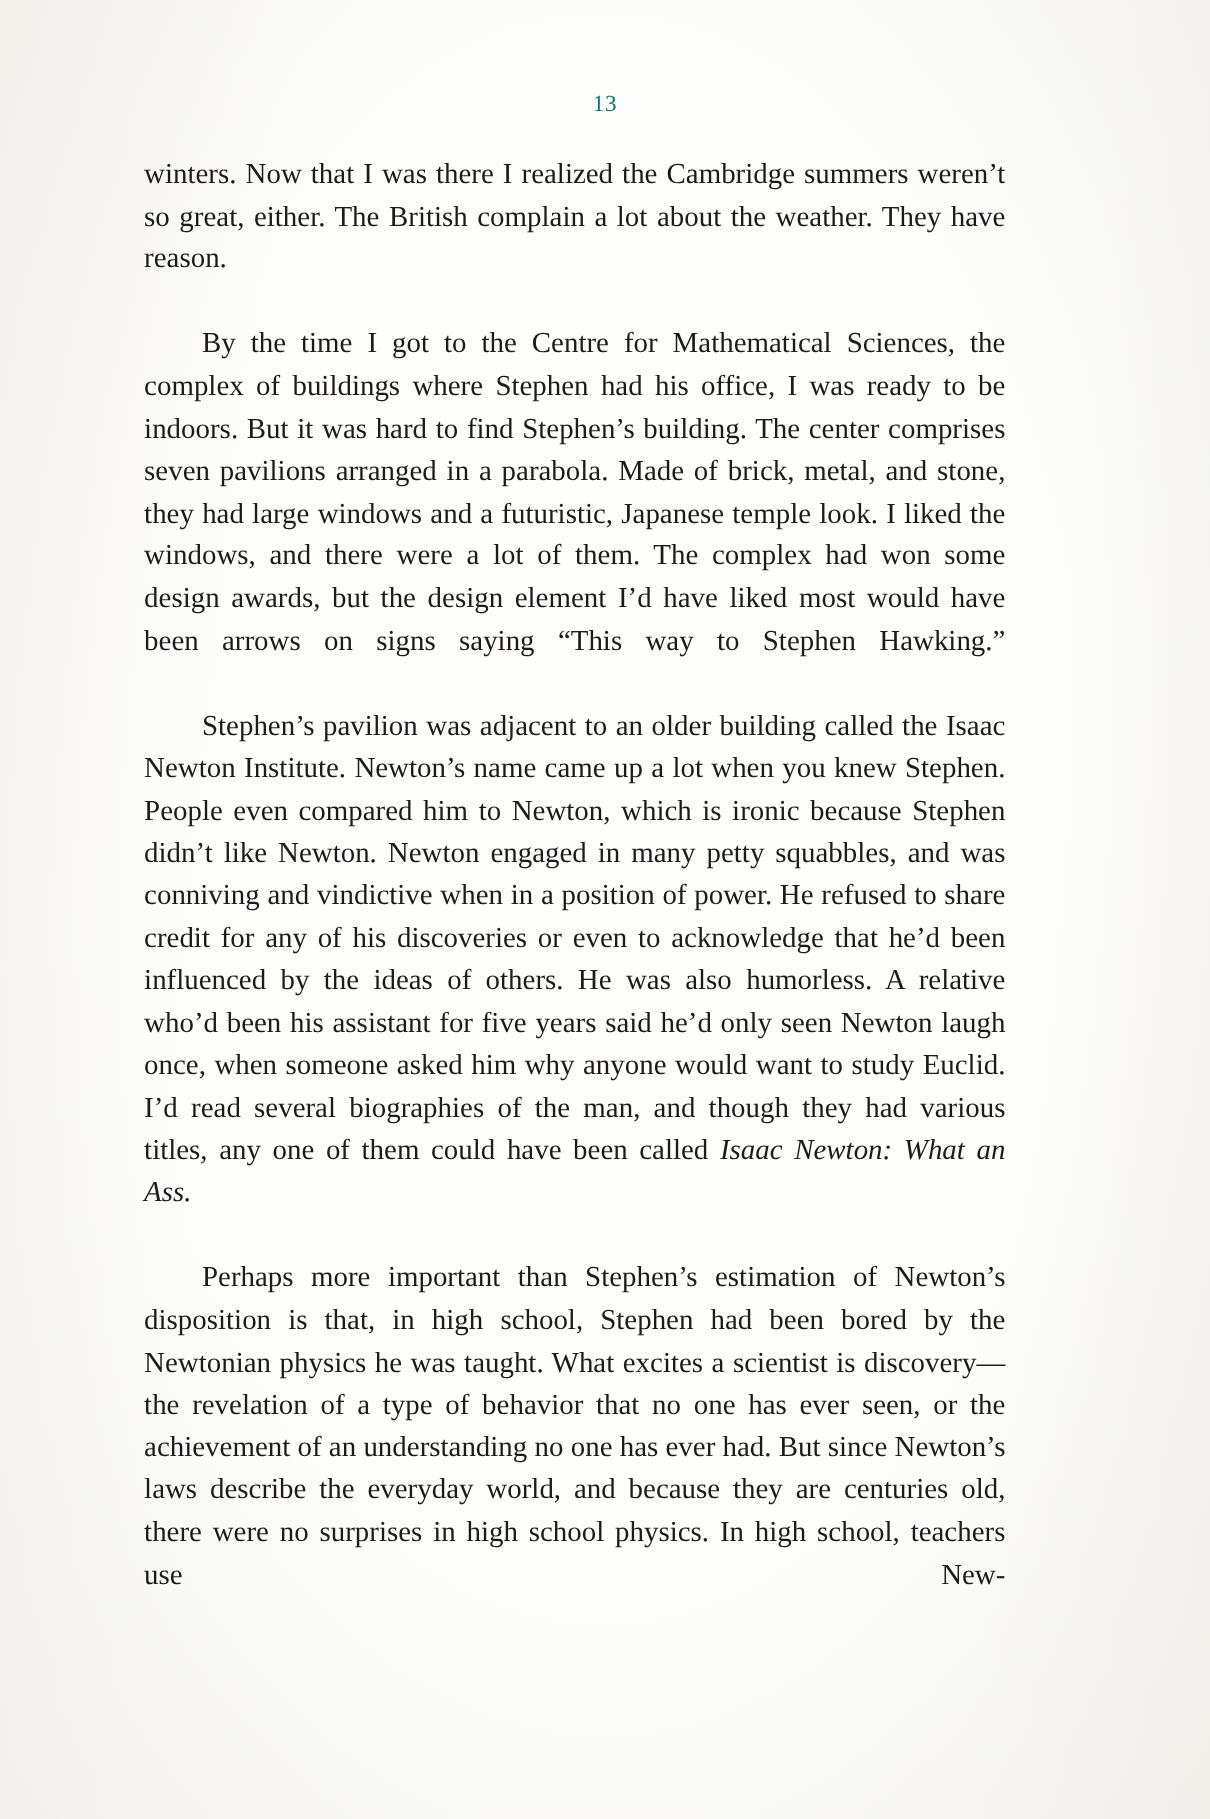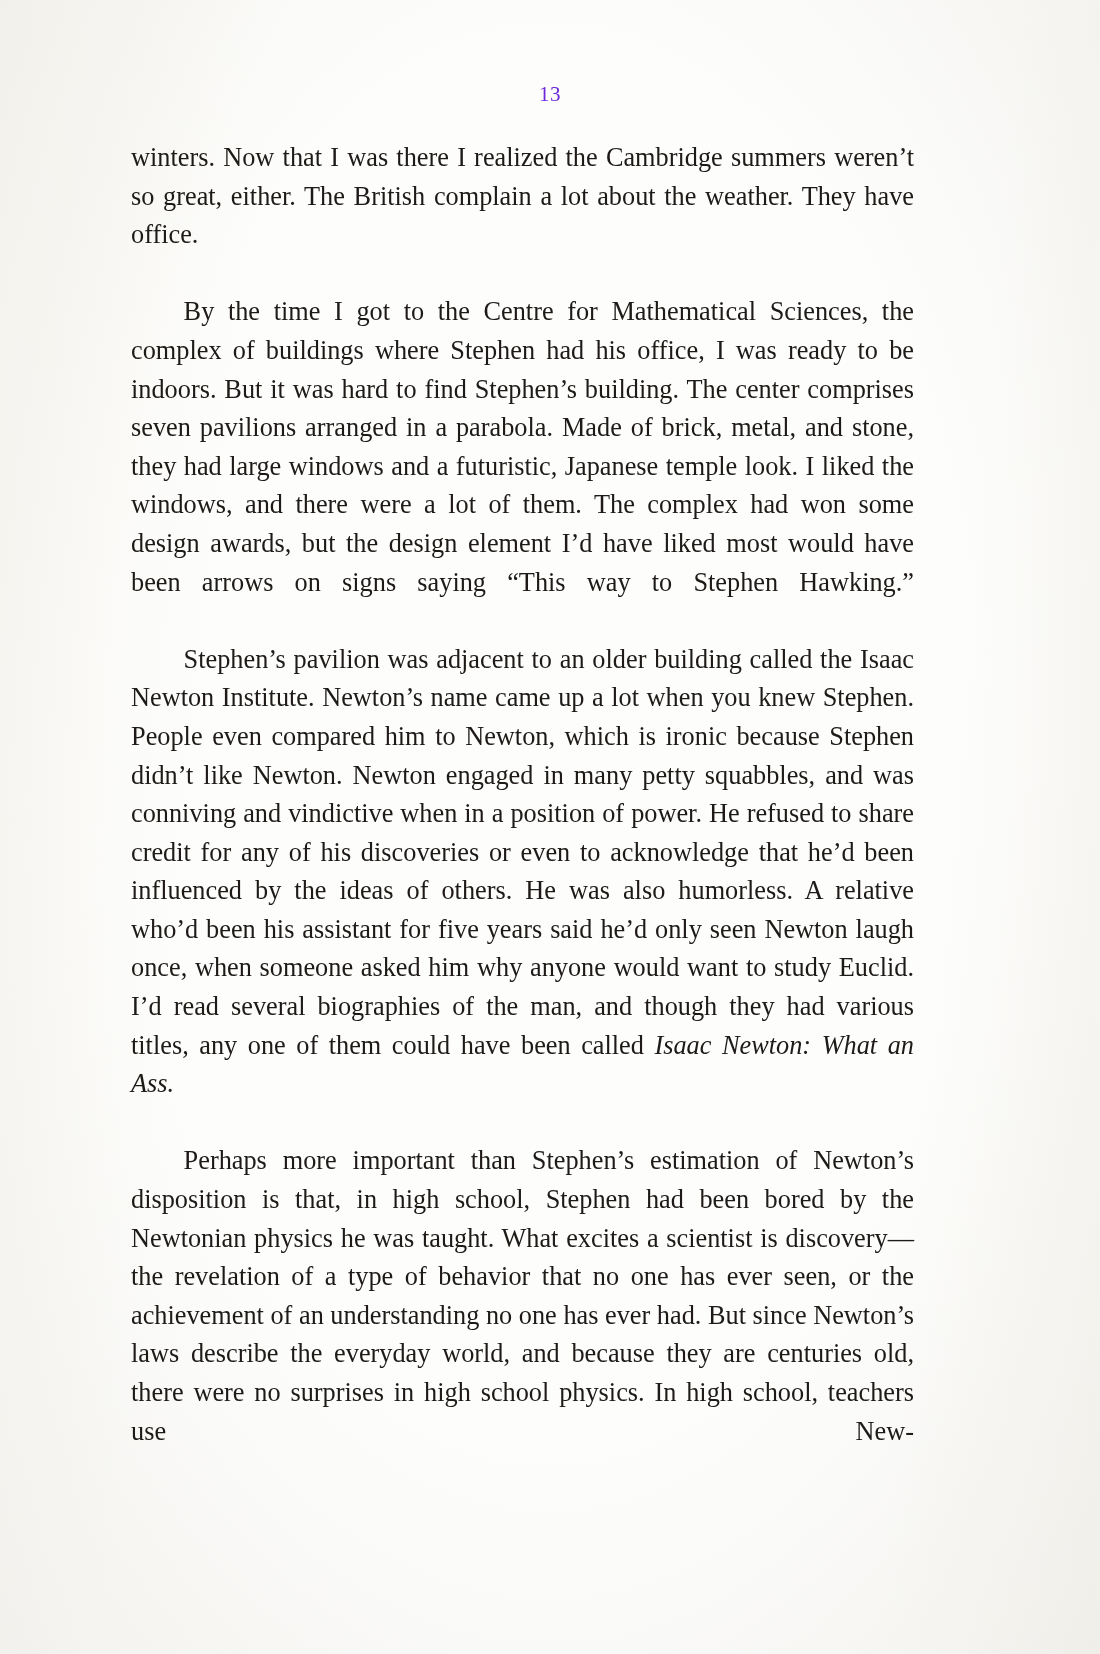--- a/index.html
+++ b/index.html
@@ -30,21 +30,21 @@
 
   .page-number {
     position: absolute;
     top: 82px;
     left: 0;
     right: 0;
     text-align: center;
     font-family: "Liberation Serif", "DejaVu Serif", serif;
     font-size: 21px;
     letter-spacing: 0.6px;
-    color: #6d28d9;
+    color: #0f766e;
   }
 
   .text-block {
     position: absolute;
     top: 139px;
     left: 131px;
     width: 783px;
     font-family: "Liberation Serif", "DejaVu Serif", serif;
     font-size: 26.3px;
     line-height: 38.6px;
@@ -79,21 +79,21 @@
 <body>
 
 <div class="page">
 
   <div class="page-texture"></div>
 
   <div class="page-number">13</div>
 
   <div class="text-block">
 
-    <p class="first">winters. Now that I was there I realized the Cambridge summers weren’t so great, either. The British complain a lot about the weather. They have office.</p>
+    <p class="first">winters. Now that I was there I realized the Cambridge summers weren’t so great, either. The British complain a lot about the weather. They have reason.</p>
 
     <p>By the time I got to the Centre for Mathematical Sciences, the complex of buildings where Stephen had his office, I was ready to be indoors. But it was hard to find Stephen’s building. The center comprises seven pavilions arranged in a parabola. Made of brick, metal, and stone, they had large windows and a futuristic, Japanese temple look. I liked the windows, and there were a lot of them. The complex had won some design awards, but the design element I’d have liked most would have been arrows on signs saying “This way to Stephen Hawking.”</p>
 
     <p><span>Stephen’s pavilion was adjacent to an older building called the Isaac Newton Institute. Newton’s name came up a lot when you knew Stephen. People even compared him to Newton, which is ironic because Stephen didn’t like Newton. Newton engaged in many petty squabbles, and was conniving and vindictive when in a position of power. He refused to share credit for any of his discoveries or even to acknowledge that he’d been influenced by the ideas of others. He was also humorless. A relative who’d been his assistant for five years said he’d only seen Newton laugh once, when someone asked him why anyone would want to study Euclid. I’d read several biographies of the man, and though they had various titles, any one of them could have been called </span><span class="title-italic">Isaac Newton: What an Ass.</span></p>
 
     <p>Perhaps more important than Stephen’s estimation of Newton’s disposition is that, in high school, Stephen had been bored by the Newtonian physics he was taught. What excites a scientist is discovery—the revelation of a type of behavior that no one has ever seen, or the achievement of an understanding no one has ever had. But since Newton’s laws describe the everyday world, and because they are centuries old, there were no surprises in high school physics. In high school, teachers use New-</p>
 
   </div>
 
 </div>

